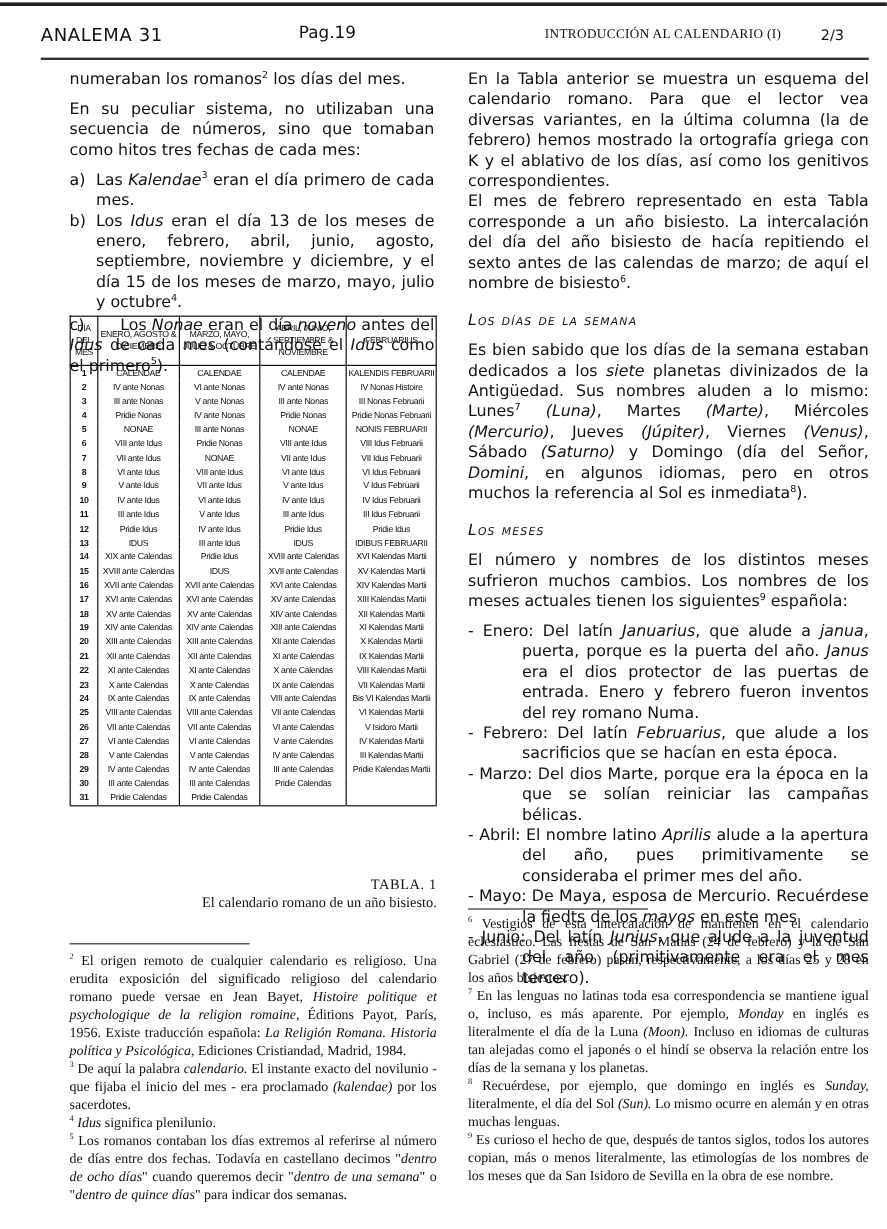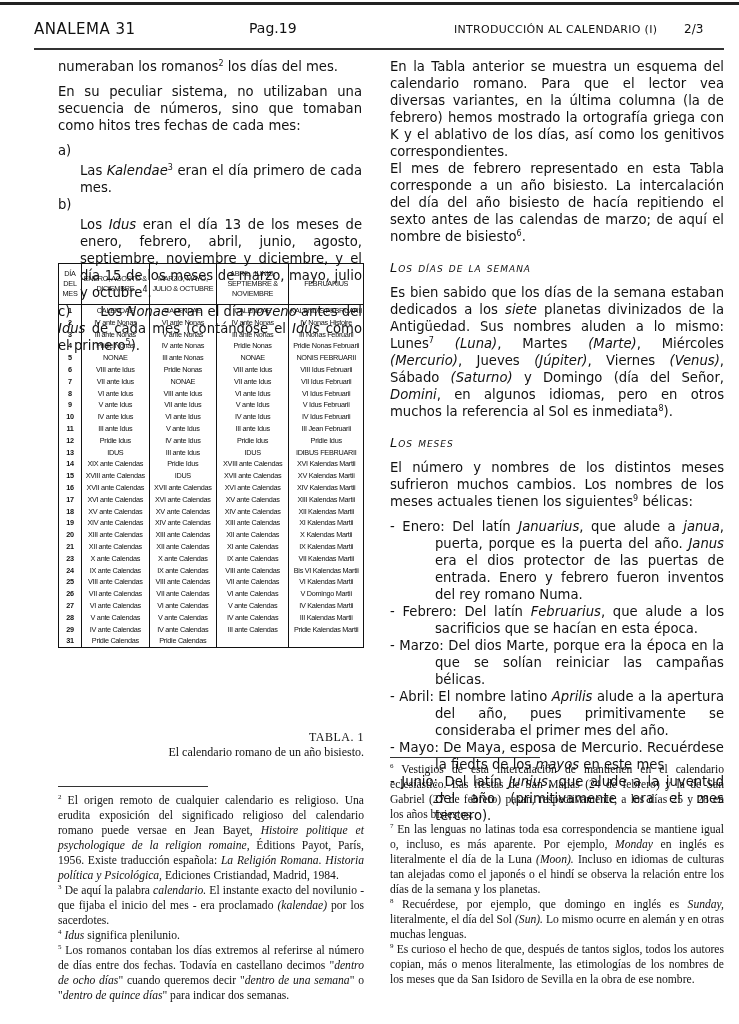--- a/index.html
+++ b/index.html
@@ -1,31 +1,31 @@
 <!DOCTYPE html>
 <html><head>
 <meta charset="utf-8">
 <style>
   html, body { margin:0; padding:0; background:#fff; }
   body { width:739px; height:1024px; position:relative; overflow:hidden; color:#111; font-family:"DejaVu Sans", sans-serif; }
   .topline { position:absolute; left:0; top:2px; width:739px; height:3px; background:#222; }
   .header { position:absolute; left:34px; top:18px; width:690px; height:24px; font-family:"DejaVu Sans", sans-serif; }
   .header .h-left { position:absolute; left:0; top:2px; font-size:15px; letter-spacing:0.5px; }
   .header .h-mid { position:absolute; left:215px; top:2px; font-size:14px;text-align:center; }
-  .header .h-right { position:absolute; left:420px; top:5px; font-size:11px; letter-spacing:0.3px; }
+  .header .h-right { position:absolute; left:420px; top:5px; font-size:11px; letter-spacing:0.3px;font-family:Liberation Serif, serif; }
   .header .h-page { position:absolute; left:650px; top:4px; font-size:12px; }
   .hrule { position:absolute; left:34px; top:48px; width:690px; height:2px; background:#333; }
 
   .col { position:absolute; font-size:13.2px; line-height:17px; }
   .col-left { left:58px; top:58px; width:304px; }
   .col-right { left:390px; top:58px; width:334px; }
   p { margin:0 0 8px 0; text-align:justify; }
   .list-item { display:flex; margin:0; }
   .list-item .marker { width:22px; flex:none; }
-  .list-item .body { flex:1; text-align:justify;margin-top:20px; }
+  .list-item .body { flex:1; text-align:justify; }
   .sec-title { font-style:italic; font-variant:small-caps; letter-spacing:1px; margin:14px 0 8px 0; font-size:13px; }
   sup { font-size:8px; line-height:0; }
   i { font-style:italic; }
 
   table.cal { position:absolute; left:58px; top:263px; width:306px; border-collapse:collapse; font-family:"Liberation Sans", sans-serif; font-size:7.3px; letter-spacing:-0.3px; border:1.5px solid #111; }
   table.cal th { font-weight:normal; border:1px solid #111; border-bottom:1.5px solid #111; padding:1px 1px; height:38px; line-height:10px; font-size:7.3px; }
   table.cal td { text-align:center; padding:0 1px; height:11.8px; line-height:11.8px; border-left:1px solid #111; border-right:1px solid #111; white-space:nowrap; }
   table.cal td.day { width:20px; font-weight:bold; }
   .caption { position:absolute; left:58px; top:730px; width:306px; text-align:right; font-family:"Liberation Serif", serif; font-size:12px; line-height:15px; }
   .caption .title { font-variant:small-caps; letter-spacing:0.5px; }
@@ -142,21 +142,21 @@
         <td>IV ante Idus</td>
         <td>VI ante Idus</td>
         <td>IV ante Idus</td>
         <td>IV Idus Februarii</td>
       </tr>
       <tr>
         <td class="day">11</td>
         <td>III ante Idus</td>
         <td>V ante Idus</td>
         <td>III ante Idus</td>
-        <td>III Jean Februarii</td>
+        <td>III Idus Februarii</td>
       </tr>
       <tr>
         <td class="day">12</td>
         <td>Pridie Idus</td>
         <td>IV ante Idus</td>
         <td>Pridie Idus</td>
         <td>Pridie Idus</td>
       </tr>
       <tr>
         <td class="day">13</td>
@@ -215,20 +215,27 @@
         <td>X Kalendas Martii</td>
       </tr>
       <tr>
         <td class="day">21</td>
         <td>XII ante Calendas</td>
         <td>XII ante Calendas</td>
         <td>XI ante Calendas</td>
         <td>IX Kalendas Martii</td>
       </tr>
       <tr>
+        <td class="day">22</td>
+        <td>XI ante Calendas</td>
+        <td>XI ante Calendas</td>
+        <td>X ante Calendas</td>
+        <td>VIII Kalendas Martii</td>
+      </tr>
+      <tr>
         <td class="day">23</td>
         <td>X ante Calendas</td>
         <td>X ante Calendas</td>
         <td>IX ante Calendas</td>
         <td>VII Kalendas Martii</td>
       </tr>
       <tr>
         <td class="day">24</td>
         <td>IX ante Calendas</td>
         <td>IX ante Calendas</td>
@@ -240,21 +247,21 @@
         <td>VIII ante Calendas</td>
         <td>VIII ante Calendas</td>
         <td>VII ante Calendas</td>
         <td>VI Kalendas Martii</td>
       </tr>
       <tr>
         <td class="day">26</td>
         <td>VII ante Calendas</td>
         <td>VII ante Calendas</td>
         <td>VI ante Calendas</td>
-        <td>V Domingo Martii</td>
+        <td>V Isidoro Martii</td>
       </tr>
       <tr>
         <td class="day">27</td>
         <td>VI ante Calendas</td>
         <td>VI ante Calendas</td>
         <td>V ante Calendas</td>
         <td>IV Kalendas Martii</td>
       </tr>
       <tr>
         <td class="day">28</td>
@@ -262,20 +269,27 @@
         <td>V ante Calendas</td>
         <td>IV ante Calendas</td>
         <td>III Kalendas Martii</td>
       </tr>
       <tr>
         <td class="day">29</td>
         <td>IV ante Calendas</td>
         <td>IV ante Calendas</td>
         <td>III ante Calendas</td>
         <td>Pridie Kalendas Martii</td>
+      </tr>
+      <tr>
+        <td class="day">30</td>
+        <td>III ante Calendas</td>
+        <td>III ante Calendas</td>
+        <td>Pridie Calendas</td>
+        <td></td>
       </tr>
       <tr>
         <td class="day">31</td>
         <td>Pridie Calendas</td>
         <td>Pridie Calendas</td>
         <td></td>
         <td></td>
       </tr>
     </tbody>
 </table>
@@ -292,21 +306,21 @@
     <p><sup>4</sup> <span></span><i>Idus</i><span> significa plenilunio.</span></p>
     <p><sup>5</sup> <span>Los romanos contaban los días extremos al referirse al número de días entre dos fechas. Todavía en castellano decimos "</span><i>dentro de ocho días</i><span>"  cuando queremos decir "</span><i>dentro de una semana</i><span>" o "</span><i>dentro de quince días</i><span>"  para indicar dos semanas.</span></p>
   </div>
 
 <div class="col col-right">
   <p style="margin-bottom:0;">En la Tabla anterior se muestra un esquema del calendario romano. Para que el lector vea diversas variantes, en la última columna (la de febrero) hemos mostrado la ortografía griega con K y el ablativo de los días, así como los genitivos correspondientes.</p>
   <p><span>El mes de febrero representado en esta Tabla corresponde a un año bisiesto. La intercalación del día del año bisiesto de hacía repitiendo el sexto antes de las calendas de marzo; de aquí el nombre de bisiesto</span><sup>6</sup>.</p>
   <div class="sec-title">Los días de la semana</div>
   <p><span>Es bien sabido que los días de la semana estaban dedicados a los </span><i>siete</i><span> planetas divinizados de la Antigüedad. Sus nombres aluden a lo mismo: Lunes</span><sup>7</sup><span> </span><i>(Luna)</i><span>, Martes </span><i>(Marte)</i><span>, Miércoles </span><i>(Mercurio)</i><span>, Jueves </span><i>(Júpiter)</i><span>, Viernes </span><i>(Venus)</i><span>, Sábado </span><i>(Saturno)</i><span> y Domingo (día del Señor, </span><i>Domini</i><span>, en algunos idiomas, pero en otros muchos la referencia al Sol es inmediata</span><sup>8</sup><span>).</span></p>
   <div class="sec-title">Los meses</div>
-  <p><span>El número y nombres de los distintos meses sufrieron muchos cambios. Los nombres de los meses actuales tienen los siguientes</span><sup>9</sup><span> bélicas:</span></p>
+  <p><span>El número y nombres de los distintos meses sufrieron muchos cambios. Los nombres de los meses actuales tienen los siguientes</span><sup>9</sup><span> española:</span></p>
   <div id="months-list">
       <p class="month" style="margin: 0px; padding-left: 45px; text-indent: -45px;"><span>- Enero:</span><span> Del latín </span><i>Januarius</i><span>, que alude a </span><i>janua</i><span>, puerta, porque es la puerta del año. </span><i>Janus</i><span> era el dios protector de las puertas de entrada. Enero y febrero fueron inventos del rey romano Numa.</span></p>
       <p class="month" style="margin: 0px; padding-left: 45px; text-indent: -45px;"><span>- Febrero:</span><span> Del latín </span><i>Februarius</i><span>, que alude a los sacrificios que se hacían en esta época.</span></p>
       <p class="month" style="margin: 0px; padding-left: 45px; text-indent: -45px;"><span>- Marzo:</span><span> Del dios Marte, porque era la época en la que se solían reiniciar las campañas bélicas.</span></p>
       <p class="month" style="margin: 0px; padding-left: 45px; text-indent: -45px;"><span>- Abril:</span><span> El nombre latino </span><i>Aprilis</i><span> alude a la apertura del año, pues primitivamente se consideraba el primer mes del año.</span></p>
       <p class="month" style="margin: 0px; padding-left: 45px; text-indent: -45px;"><span>- Mayo:</span><span> De Maya, esposa de Mercurio. Recuérdese la fiedts de los </span><i>mayos</i><span> en este mes</span></p>
       <p class="month" style="margin: 0px; padding-left: 45px; text-indent: -45px;"><span>- Junio:</span><span> Del latín </span><i>Junius</i><span>, que alude a la juventud del año (primitivamente era el mes tercero).</span></p>
     </div>
 </div>
 

